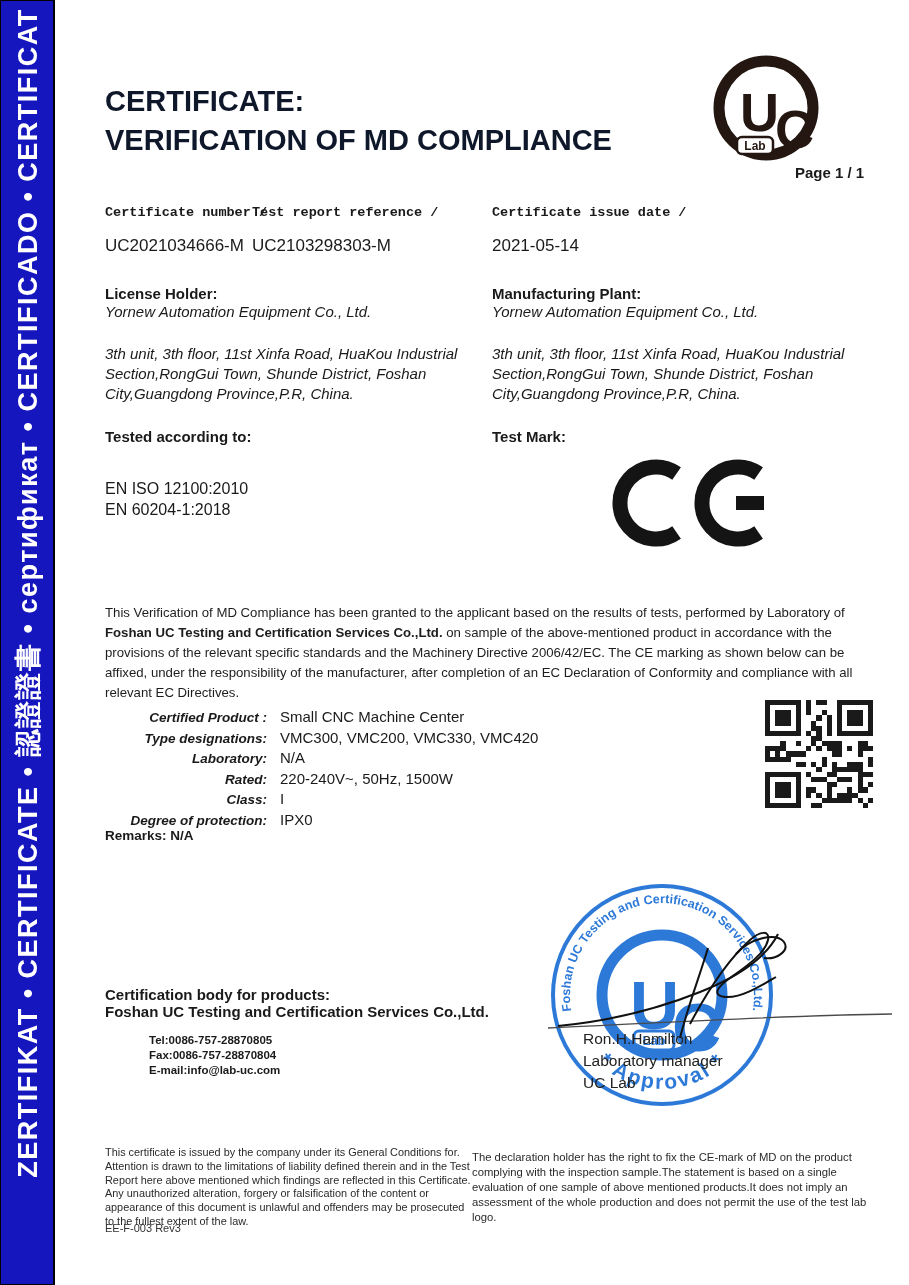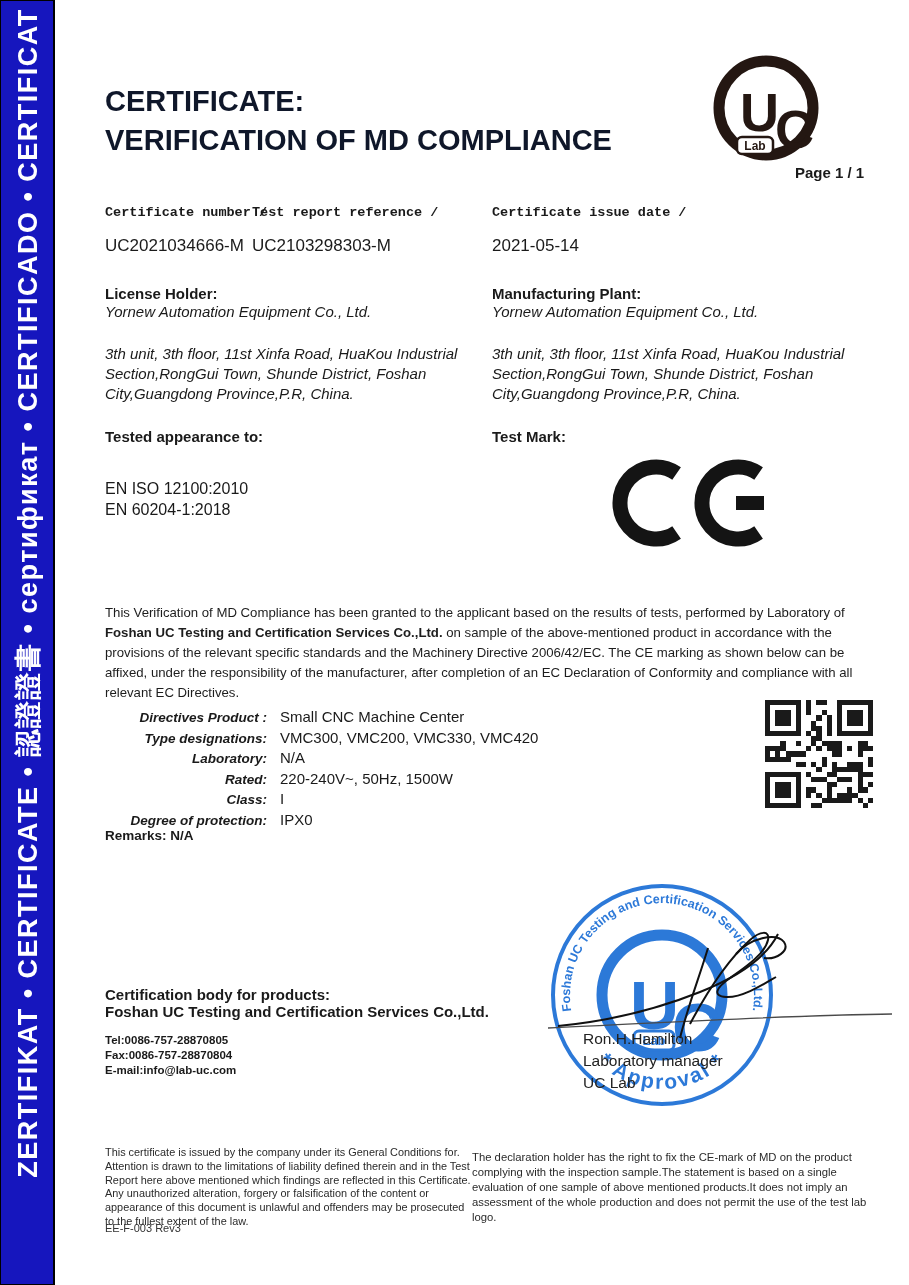--- a/index.html
+++ b/index.html
@@ -39,21 +39,21 @@
   .statement{
     left:105px;top:603px;width:775px;font-size:13.2px;line-height:20px;color:#1d1d1d;
   }
 
   .prod-row{display:flex;line-height:19.5px;}
   .prod-label{width:162px;text-align:right;font-size:13.5px;font-weight:bold;font-style:italic;padding-top:1px;}
   .prod-value{margin-left:13px;font-size:15px;}
 
   .remarks{left:105px;top:828px;font-size:13.5px;font-weight:bold;}
 
-  .contact-line{font-size:11.5px;font-weight:bold;line-height:15px;}
+  .contact-line{font-size:11.5px;font-weight:bold;line-height:15px;margin-left:44px;}
 
   .sig-text{left:583px;top:1028px;font-size:15.5px;line-height:22px;color:#222;}
 
   .footer-par{font-size:10.9px;line-height:13.8px;color:#2a2a2a;}
   .form-ref{left:105px;top:1222px;font-size:11px;color:#333;}
 
   .qr-box{left:765px;top:700px;width:108px;height:108px;background:#fff;}
 
   svg text{font-family:"Liberation Sans","DejaVu Sans",sans-serif;}
 </style>
@@ -99,38 +99,38 @@
 <div class="abs" style="left:492px;top:285px;width:380px;">
   <div class="h-bold">Manufacturing Plant:</div>
   <div class="body-15">Yornew Automation Equipment Co., Ltd.</div>
   <div class="body-15" style="margin-top:22px;">
     <div>3th unit, 3th floor, 11st Xinfa Road, HuaKou Industrial</div>
     <div>Section,RongGui Town, Shunde District, Foshan</div>
     <div>City,Guangdong Province,P.R, China.</div>
   </div>
 </div>
 
-<div class="abs h-bold" style="left:105px;top:428px;">Tested appearance to:</div>
+<div class="abs h-bold" style="left:105px;top:428px;">Tested according to:</div>
 <div class="abs standards" style="left:105px;top:478px;">
   <div>EN ISO 12100:2010</div>
   <div>EN 60204-1:2018</div>
 </div>
 
 <div class="abs h-bold" style="left:492px;top:428px;">Test Mark:</div>
 <svg class="abs" style="left:608px;top:456px;" width="180" height="95" viewBox="0 0 180 95">
   <path d="M 68.6 17.5 A 36 36 0 1 0 68.6 76.5" fill="none" stroke="#141414" stroke-width="15"></path>
   <path d="M 150.6 17.5 A 36 36 0 1 0 150.6 76.5" fill="none" stroke="#141414" stroke-width="15"></path>
   <line x1="128" y1="47" x2="156" y2="47" stroke="#141414" stroke-width="14"></line>
 </svg>
 
 <div class="abs statement"><span>This Verification of MD Compliance has been granted to the applicant based on the results of tests, performed by Laboratory of </span><span style="font-weight:bold;">Foshan UC Testing and Certification Services Co.,Ltd.</span><span> on sample of the above-mentioned product in accordance with the provisions of the relevant specific standards and the Machinery Directive 2006/42/EC. The CE marking as shown below can be affixed, under the responsibility of the manufacturer, after completion of an EC Declaration of Conformity and compliance with all relevant EC Directives.</span></div>
 
 <div class="abs" style="left:105px;top:707px;width:560px;">
   <div class="prod-row">
-    <div class="prod-label">Directives Product :</div>
+    <div class="prod-label">Certified Product :</div>
     <div class="prod-value">Small CNC Machine Center</div>
   </div>
   <div class="prod-row">
     <div class="prod-label">Type designations:</div>
     <div class="prod-value">VMC300, VMC200, VMC330, VMC420</div>
   </div>
   <div class="prod-row">
     <div class="prod-label">Laboratory:</div>
     <div class="prod-value">N/A</div>
   </div>

